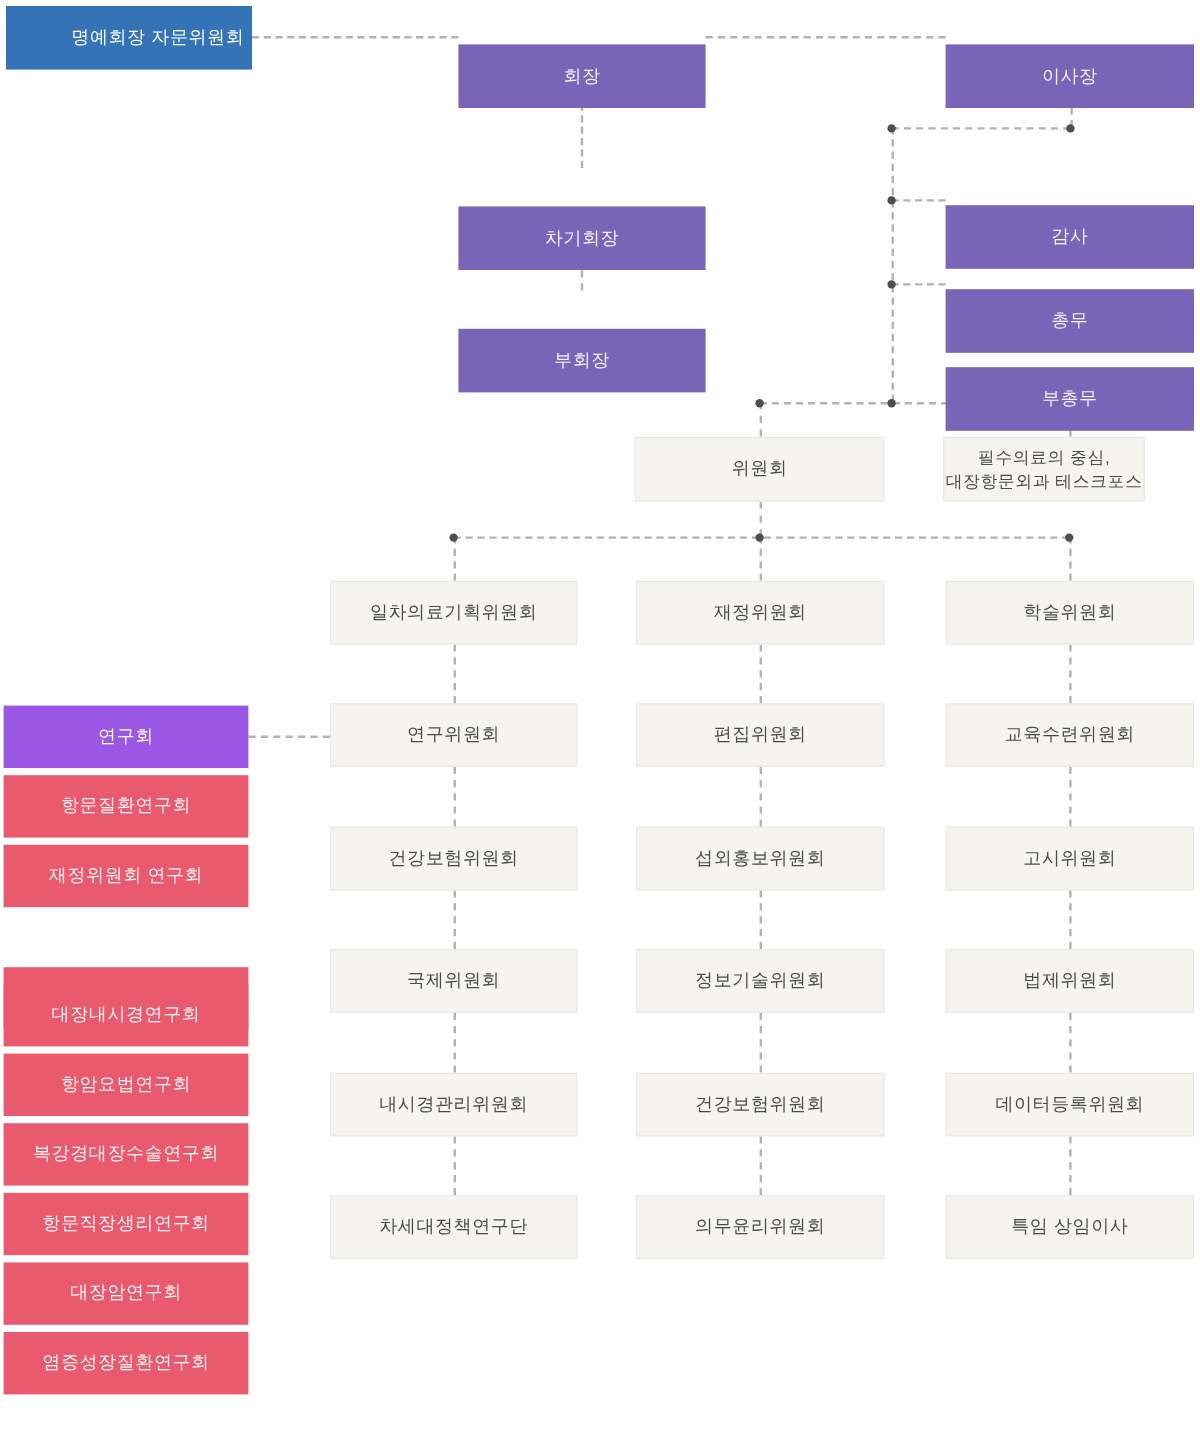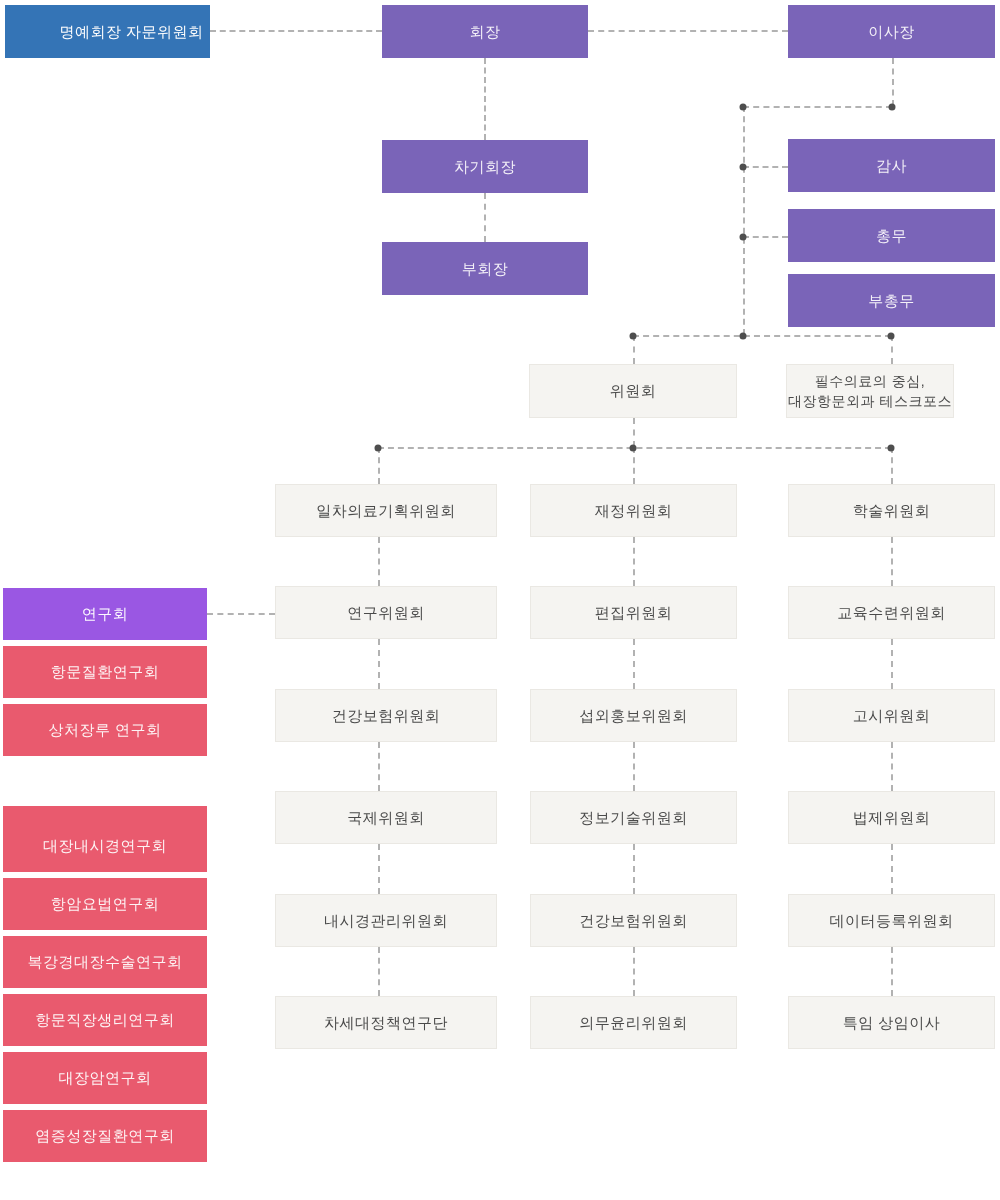--- a/index.html
+++ b/index.html
@@ -19,27 +19,27 @@
     display:flex;
     flex-direction:column;
     align-items:center;
     justify-content:center;
     text-align:center;
     font-size:15px;
     letter-spacing:0.5px;
     line-height:1.2;
   }
   .blue{background:#3474b6;color:#fdfdfd;}
-  .purple{background:#7a64b8;color:#f4f1f8;}
+  .purple{background:#7a64b8;color:#f4f1f8;margin-top:32px;}
   .bright{background:#9a57e3;color:#fdfbff;}
   .red{background:#e95a6e;color:#fdf4f5;}
   .light{background:#f5f4f1;border:1px solid #eae8e3;color:#4a4a4a;}
   .taskforce-text{font-size:14px;line-height:1.45;}
   
-  .c1{left:275px;width:222px;}
+  .c1{left:275px;width:206px;}
   .c2{left:530px;width:207px;}
   .c3{left:788px;width:207px;}
   .r1{top:484px;}.r2{top:586px;}.r3{top:689px;}.r4{top:791px;}.r5{top:894px;}.r6{top:996px;}
   
   .research{left:3px;width:204px;height:52px;}
   
   .hline{position:absolute;height:0;border-top:2px dashed #b2b2b2;}
   .vline{position:absolute;width:0;border-left:2px dashed #b2b2b2;}
   .dot{
     position:absolute;width:7px;height:7px;border-radius:50%;
@@ -139,21 +139,21 @@
 
   <div class="node light c3 r1">학술위원회</div>
   <div class="node light c3 r2">교육수련위원회</div>
   <div class="node light c3 r3">고시위원회</div>
   <div class="node light c3 r4">법제위원회</div>
   <div class="node light c3 r5">데이터등록위원회</div>
   <div class="node light c3 r6">특임 상임이사</div>
 
   <div class="node bright research" style="top:588px;">연구회</div>
   <div class="node red research" style="top:646px;">항문질환연구회</div>
-  <div class="node red research" style="top:704px;">상처장루 연구회</div>
+  <div class="node red research" style="top:704px;">재정위원회 연구회</div>
   <div class="node red research" style="top:762px;margin-top:44px;">염증성장질환연구회</div>
   <div class="node red research" style="top:820px;">대장내시경연구회</div>
   <div class="node red research" style="top:878px;">항암요법연구회</div>
   <div class="node red research" style="top:936px;">복강경대장수술연구회</div>
   <div class="node red research" style="top:994px;">항문직장생리연구회</div>
   <div class="node red research" style="top:1052px;">대장암연구회</div>
   <div class="node red research" style="top:1110px;">염증성장질환연구회</div>
 
 </div>
 

